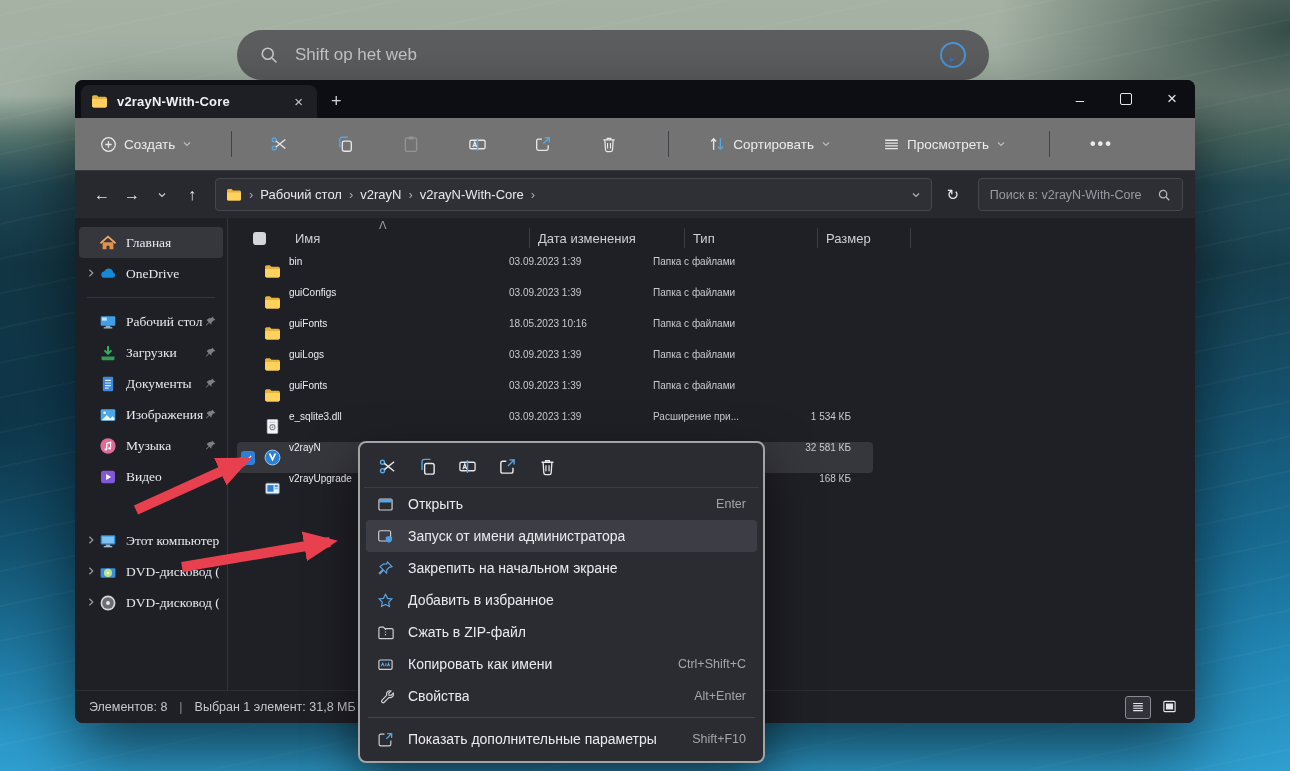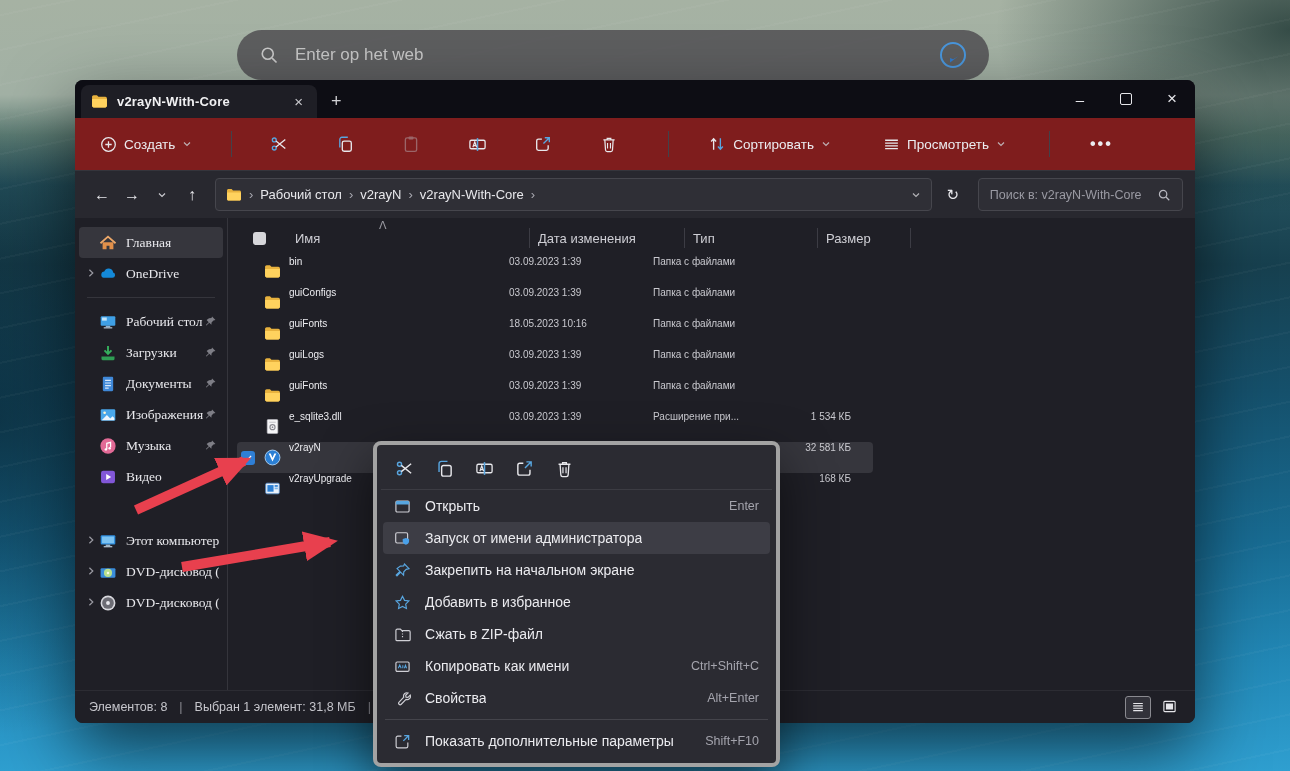--- a/index.html
+++ b/index.html
@@ -26,21 +26,21 @@
   .tab{margin-left:6px;height:33px;width:236px;background:#1e1e25;border-radius:8px 8px 0 0;
     display:flex;align-items:center;padding:0 10px;gap:9px;box-sizing:border-box;}
   .tab .ttl{flex:1;color:#f0f0f2;font-size:13px;font-weight:bold;letter-spacing:.2px;
     white-space:nowrap;overflow:hidden;}
   .tab .x{color:#c9c9cd;font-size:15px;line-height:1;padding:2px 4px;}
   .newtab{color:#d2d2d6;font-size:18px;line-height:1;margin:0 0 8px 14px;}
   .wincontrols{margin-left:auto;display:flex;height:38px;}
   .wcbtn{width:46px;height:38px;display:flex;align-items:center;justify-content:center;color:#e6e6ea;font-size:15px;}
   .wcbtn .maxbox{width:10px;height:10px;border:1.2px solid #e6e6ea;border-radius:2px;display:block;}
   
-  .toolbar{height:52px;background:#7f1d1d;display:flex;align-items:center;padding:0 16px;gap:20px;
+  .toolbar{height:52px;background:#737373;display:flex;align-items:center;padding:0 16px;gap:20px;
     border-bottom:1px solid #35353c;}
   .tbbtn{display:flex;align-items:center;gap:7px;color:#ececf0;font-size:13.5px;padding:7px 9px;border-radius:4px;}
   .tbico{width:34px;height:34px;display:flex;align-items:center;justify-content:center;border-radius:4px;}
   .tbico.dim{opacity:.45;}
   .tsep{width:1px;height:26px;background:#42424a;margin:0 10px;flex:0 0 auto;}
   .chev{width:10px;height:10px;opacity:.85;}
   .dots{color:#ececf0;font-size:16px;letter-spacing:2px;padding:0 10px;font-weight:bold;}
   .ic{display:inline-flex;align-items:center;justify-content:center;}
   .ic svg{display:block;}
   
@@ -89,22 +89,22 @@
   .fc-size{width:86px;text-align:right;padding-right:10px;box-sizing:border-box;white-space:nowrap;}
   
   .statusbar{position:absolute;left:0;right:0;bottom:0;height:33px;display:flex;align-items:center;
     padding:0 14px;color:#c6c6cc;font-size:12.5px;gap:12px;border-top:1px solid #2c2c33;
     background:#1f1f26;border-radius:0 0 8px 8px;box-sizing:border-box;}
   .sbsep{color:#8a8a92;}
   .viewtoggles{margin-left:auto;display:flex;gap:6px;}
   .vt{width:24px;height:21px;display:flex;align-items:center;justify-content:center;border-radius:3px;}
   .vt.active{border:1px solid #8a8a90;background:#32323a;}
   
-  .ctxmenu{position:absolute;left:373px;top:441px;width:407px;box-sizing:border-box;
-    background:#2b2b32;border:4px solid #a3a3a3;border-radius:8px;padding:4px 4px 6px;
+  .ctxmenu{position:absolute;left:358px;top:441px;width:407px;box-sizing:border-box;
+    background:#2b2b32;border:2px solid #a3a3a3;border-radius:8px;padding:4px 4px 6px;
     box-shadow:0 20px 50px rgba(0,0,0,.55);z-index:30;}
   .mi-icons{display:flex;align-items:center;gap:13px;padding:10px 14px 11px;border-bottom:1px solid #3c3c43;}
   .mi-icons .ic{width:19px;height:19px;}
   .mi{height:32px;display:flex;align-items:center;gap:14px;padding:0 11px;border-radius:4px;
     color:#ebebef;font-size:14px;margin:0 2px;}
   .mi.hl{background:#3d3d45;}
   .mi .ic{width:17px;height:17px;flex:0 0 auto;}
   .mi .lbl{white-space:nowrap;overflow:hidden;}
   .mi .sc{margin-left:auto;color:#a4a4ad;font-size:12.5px;white-space:nowrap;}
   .msep{height:1px;background:#44444b;margin:5px 4px;}
@@ -117,21 +117,21 @@
     <div class="ripple"></div>
   </div>
 
 <div class="bingbar">
   <span class="ic mag">
       <svg viewBox="0 0 16 16" width="20" height="20">
         <circle cx="7" cy="7" r="4.4" fill="none" stroke="currentColor" stroke-width="1.3"></circle>
         <path d="M10.5 10.5 14 14" stroke="currentColor" stroke-width="1.3"></path>
       </svg>
     </span>
-  <span class="ph">Enter op het web</span>
+  <span class="ph">Shift op het web</span>
   <span class="ic bing">
       <svg viewBox="0 0 24 24" width="28" height="28">
         <circle cx="12" cy="12" r="10.3" fill="none" stroke="#4a97dd" stroke-width="1.7"></circle>
         <path d="M9.5 5.5v9l2.6 1.2 4.4-2.6-7 5.4z" fill="#2f7bd0"></path>
       </svg>
     </span>
 </div>
 
 <div class="window">
   <div class="tabbar">

